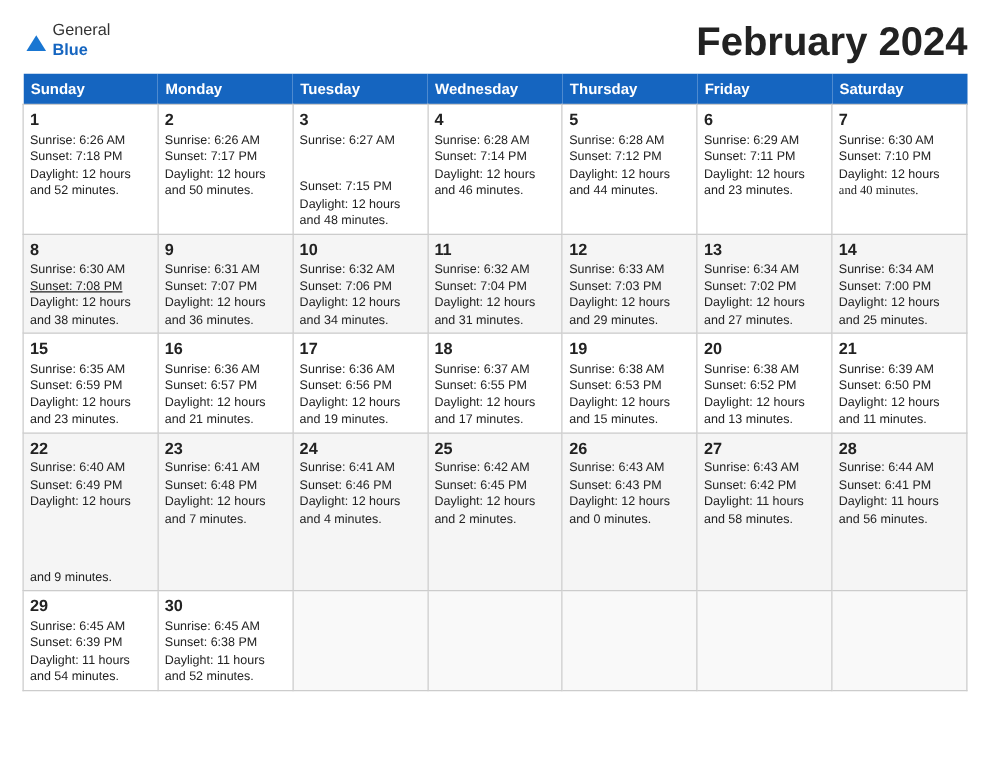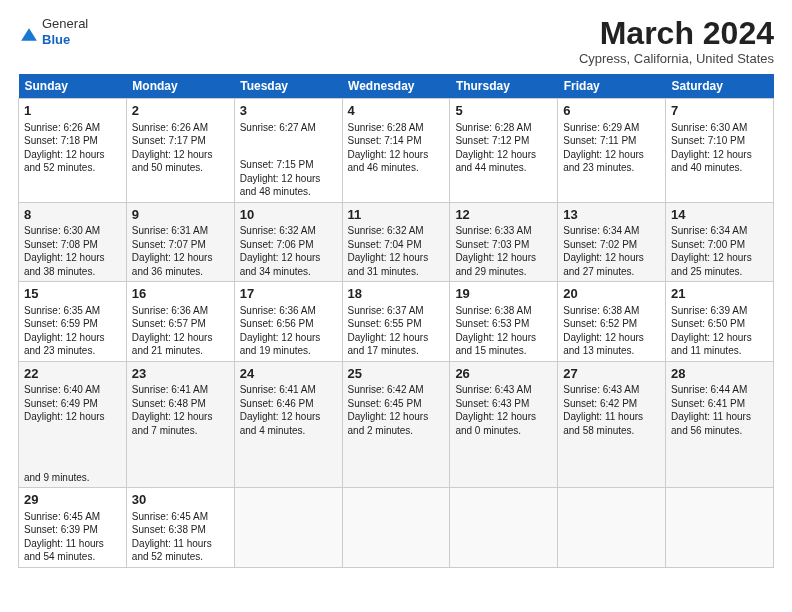--- a/index.html
+++ b/index.html
@@ -96,22 +96,21 @@
     <div class="logo">
       <svg class="logo-arrow" viewBox="0 0 28 28" xmlns="http://www.w3.org/2000/svg">
         <polygon points="14,4 24,20 4,20" fill="#1976d2"></polygon>
       </svg>
       <div class="logo-text">
         <span class="general">General</span>
         <span class="blue">Blue</span>
       </div>
     </div>
     <div class="title-block">
-      <div class="month-title">March 2024</div>
-      <div class="location">Cypress, California, United States</div>
+      <div class="month-title">February 2024</div>
     </div>
   </div>
 
   <table>
     <thead>
       <tr>
         <th>Sunday</th>
         <th>Monday</th>
         <th>Tuesday</th>
         <th>Wednesday</th>
@@ -162,28 +161,28 @@
             <span style="display: block;">Sunrise: 6:29 AM</span>
             <span style="display: block;">Sunset: 7:11 PM</span>
             <span style="display: block;">Daylight: 12 hours</span>
             <span style="display: block;">and 23 minutes.</span>
           </td>
           <td>
             <span class="day-num">7</span>
             <span style="display: block;">Sunrise: 6:30 AM</span>
             <span style="display: block;">Sunset: 7:10 PM</span>
             <span style="display: block;">Daylight: 12 hours</span>
-            <span style="display: block;">and 40 minutes.</span>
+            <span style="display: block; font-family: Liberation Serif, serif;">and 40 minutes.</span>
           </td>
         </tr>
         <tr>
           <td class="row-shade">
             <span class="day-num">8</span>
             <span style="display: block;">Sunrise: 6:30 AM</span>
-            <span style="display: block;">Sunset: 7:08 PM</span>
+            <span style="display: block; text-decoration: underline;">Sunset: 7:08 PM</span>
             <span style="display: block;">Daylight: 12 hours</span>
             <span style="display: block;">and 38 minutes.</span>
           </td>
           <td class="row-shade">
             <span class="day-num">9</span>
             <span style="display: block;">Sunrise: 6:31 AM</span>
             <span style="display: block;">Sunset: 7:07 PM</span>
             <span style="display: block;">Daylight: 12 hours</span>
             <span style="display: block;">and 36 minutes.</span>
           </td>

